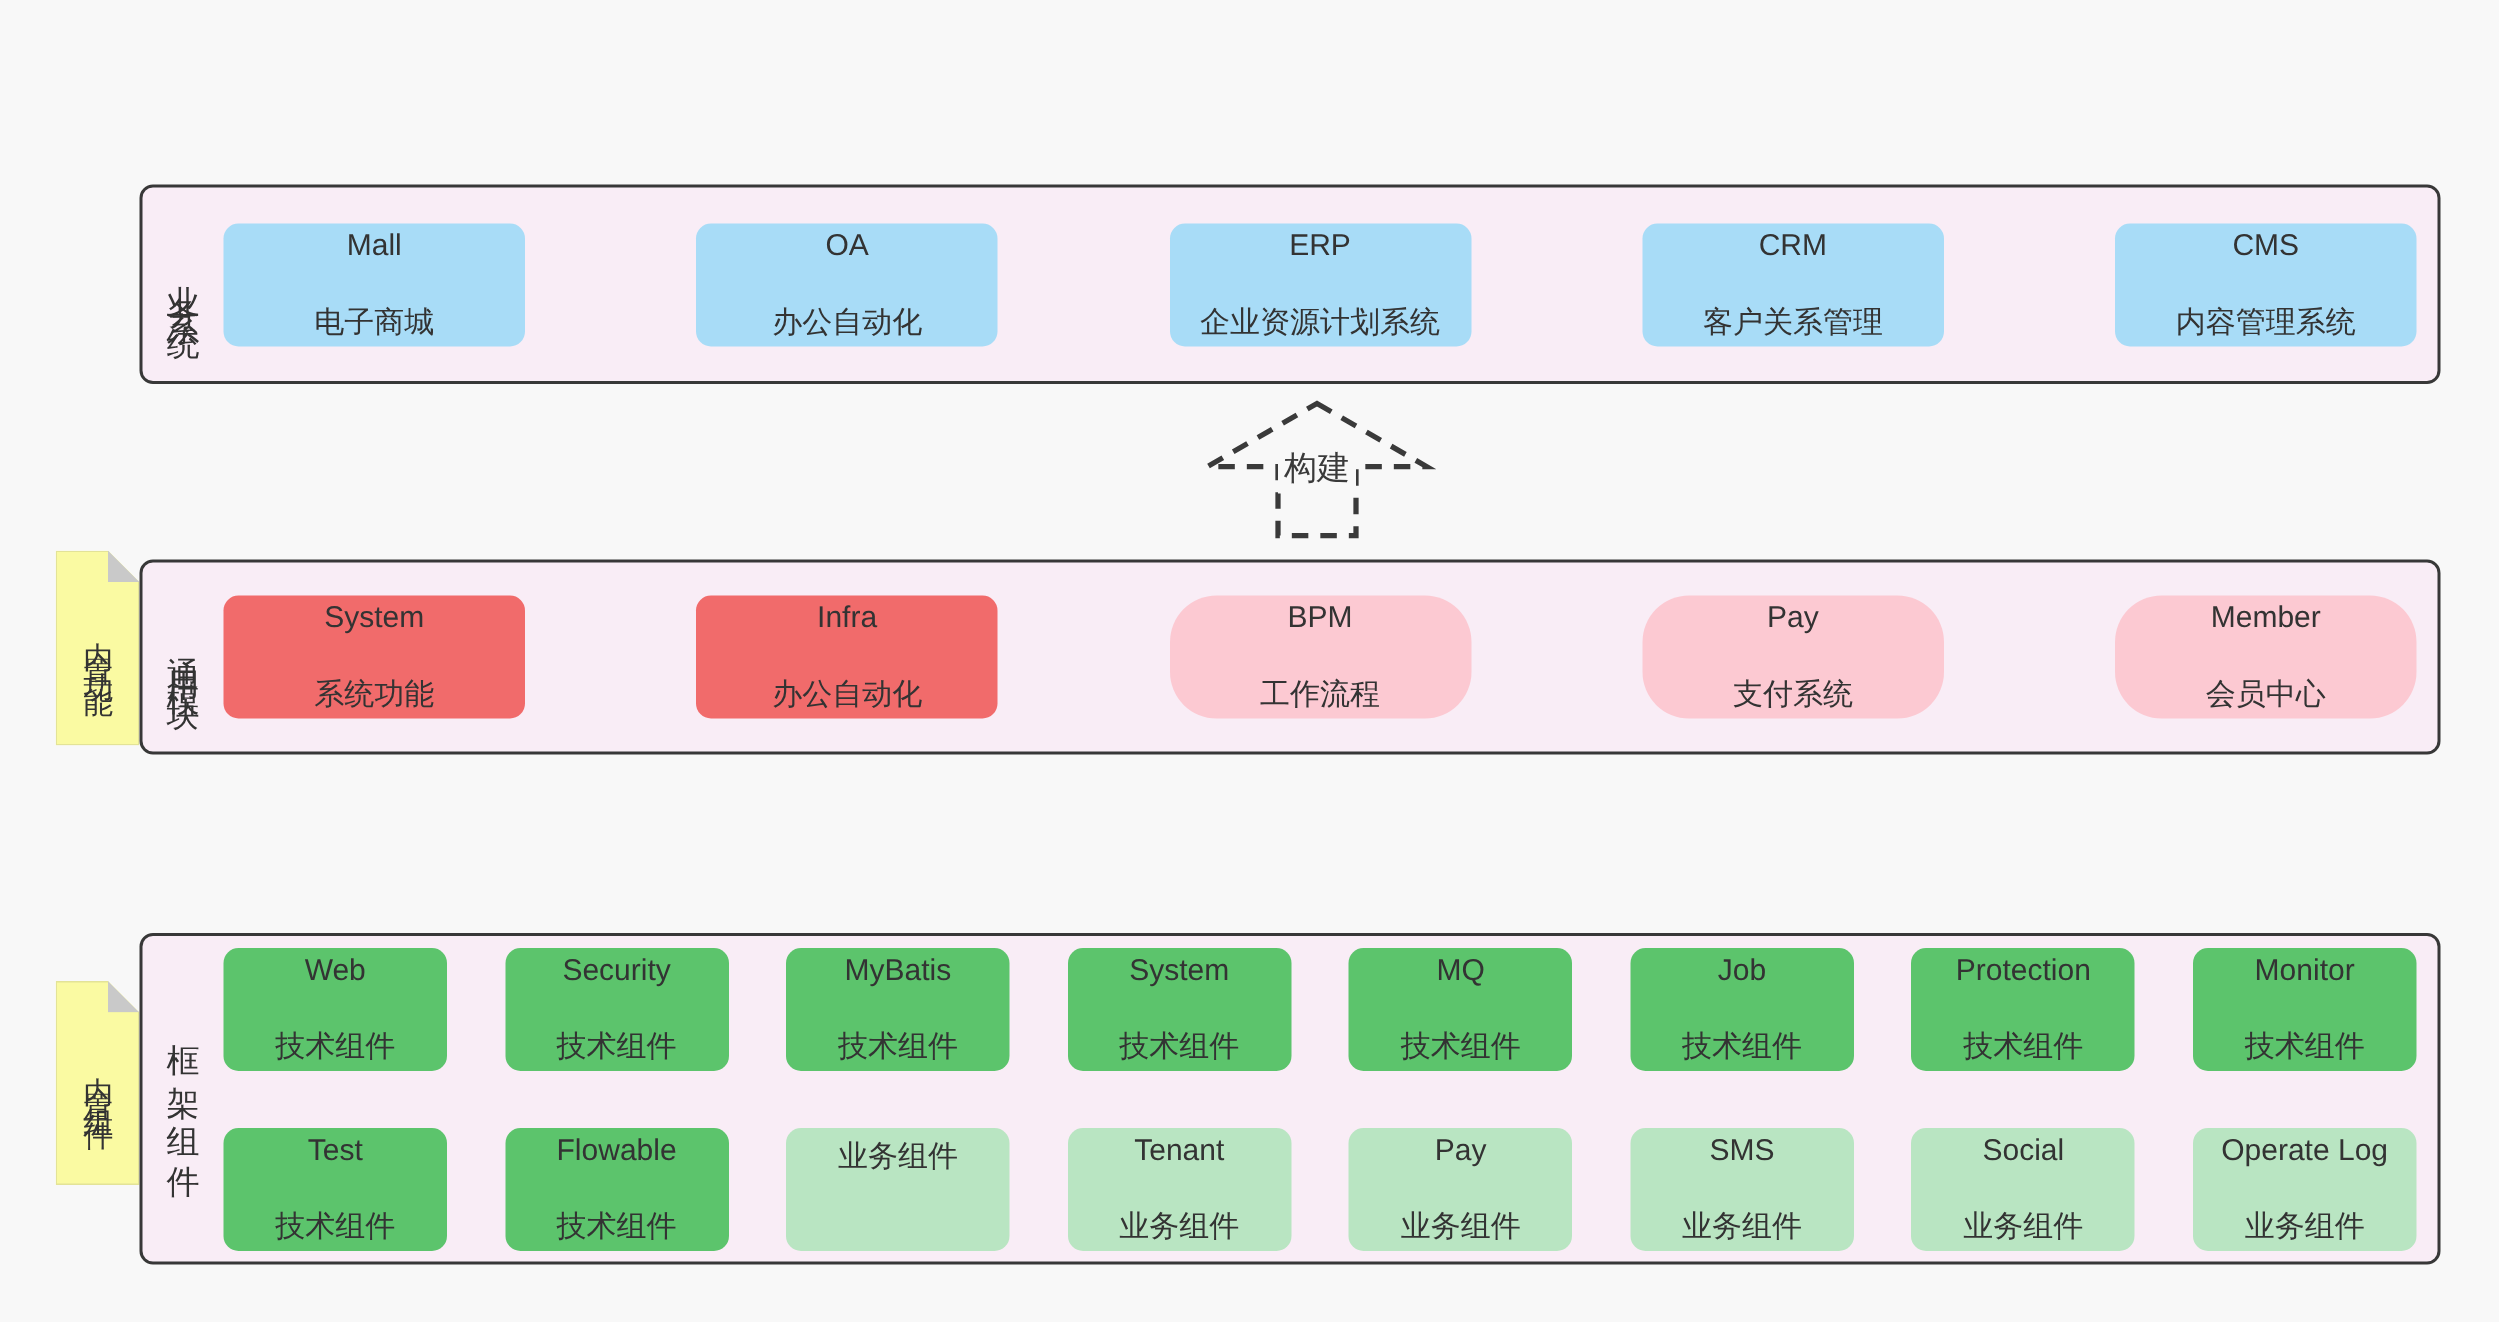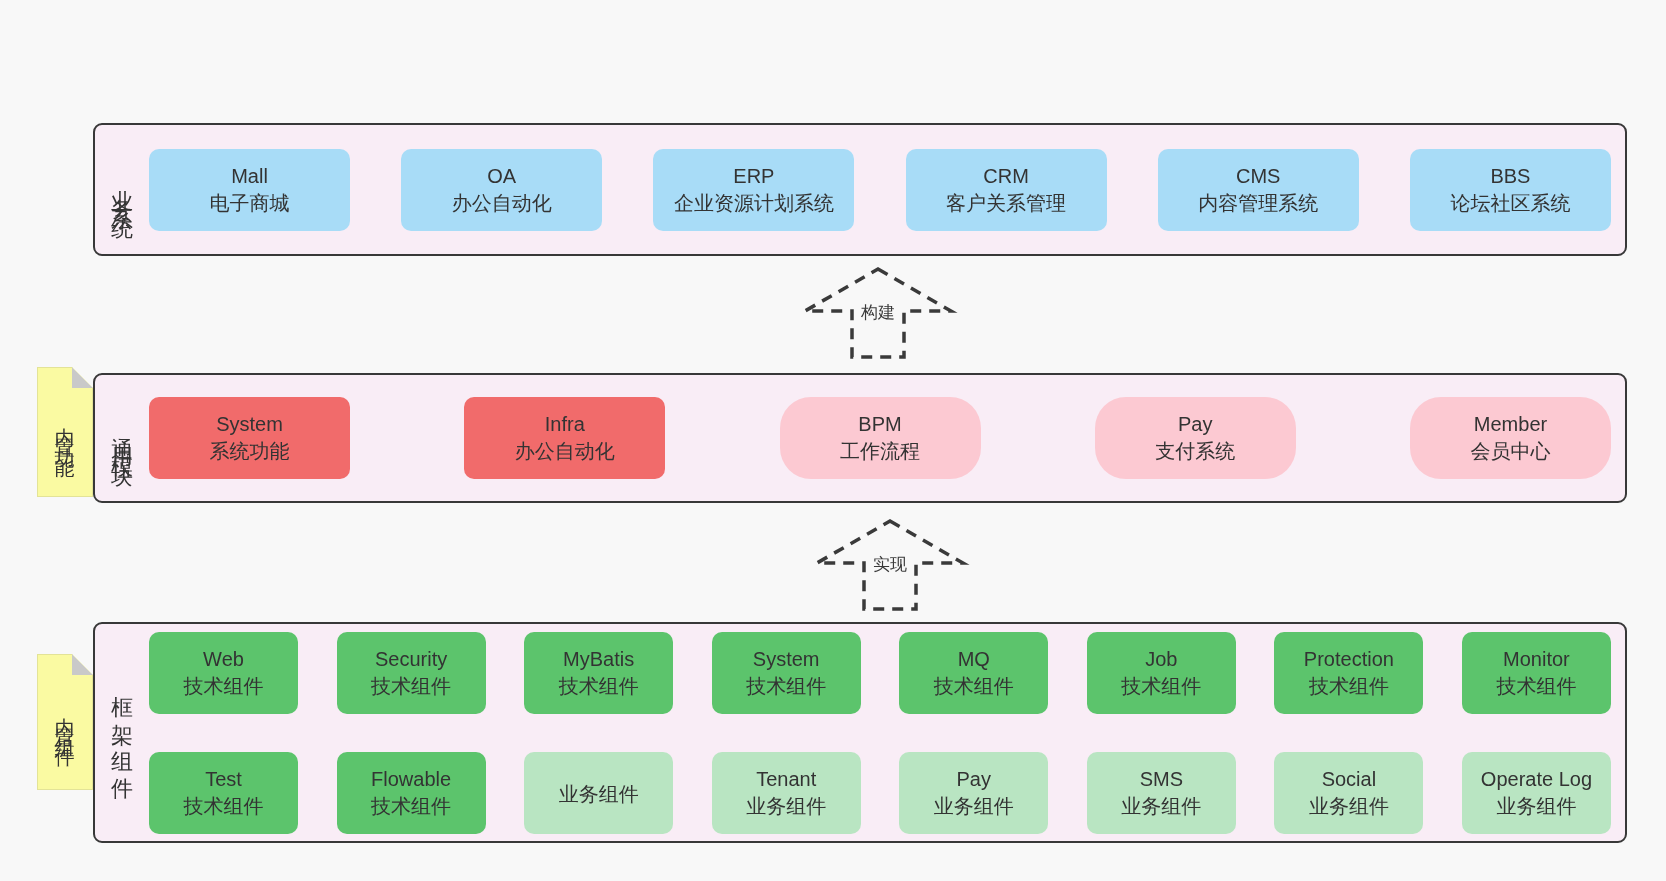--- a/index.html
+++ b/index.html
@@ -17,21 +17,21 @@
   .layer-label-wrap{flex:0 0 54px;display:flex;align-items:center;justify-content:center;}
   .layer-label{writing-mode:vertical-rl;text-orientation:upright;
                font-size:22px;letter-spacing:9px;line-height:1;color:#333;}
   .layer-3 .layer-label{letter-spacing:27px;}
 
   .boxrow{flex:1;display:flex;justify-content:space-between;align-items:center;padding-right:14px;}
   .rows{flex:1;display:flex;flex-direction:column;justify-content:center;gap:23px;padding-right:14px;}
 
   
   .box{box-sizing:border-box;height:82px;border-radius:10px;display:flex;flex-direction:column;
-       align-items:center;justify-content:center;text-align:center;padding:4px 6px;}
+       align-items:center;justify-content:space-between;text-align:center;padding:4px 6px;}
   .layer-1 .box,.layer-2 .box{width:201px;}
   .layer-3 .box{width:149px;}
   .box-name{font-size:20px;line-height:1.15;}
   .box-desc{font-size:20px;line-height:1.15;margin-top:4px;}
   .blue{background:var(--blue);}
   .red{background:var(--red);}
   .pink{background:var(--pink);border-radius:31px;}
   .gdark{background:var(--greenDark);}
   .glight{background:var(--greenLight);}
 
@@ -46,21 +46,21 @@
              clip-path:polygon(0 0,100% 100%,0 100%);}
   .note-label{writing-mode:vertical-rl;text-orientation:upright;font-size:20px;
               letter-spacing:10px;line-height:1;color:#333;}
 
   
   .arrow{position:absolute;width:170px;height:95px;z-index:2;}
   .arrow-1{left:793px;top:266px;}
   .arrow-2{left:805px;top:518px;}
   .arrow svg{position:absolute;inset:0;}
   .arrow-label{position:absolute;left:50%;top:46px;transform:translate(-50%,-50%);
-               background:#f8f8f8;padding:2px 4px;font-size:17px;color:#3a3a3a;}
+               background:#f8f8f8;padding:2px 4px;font-size:22px;color:#3a3a3a;}
 </style>
 </head>
 <body style="background: rgb(248, 248, 248);">
 
 <div class="canvas">
 
   <div class="note note-mid">
     <span class="note-fold"></span>
     <span class="note-label">内置功能</span>
   </div>
@@ -87,24 +87,20 @@
         <span class="box-desc">企业资源计划系统</span>
       </div>
       <div class="box blue">
         <span class="box-name">CRM</span>
         <span class="box-desc">客户关系管理</span>
       </div>
       <div class="box blue">
         <span class="box-name">CMS</span>
         <span class="box-desc">内容管理系统</span>
       </div>
-      <div class="box blue">
-        <span class="box-name">BBS</span>
-        <span class="box-desc">论坛社区系统</span>
-      </div>
     </div>
   </section>
 
   <div class="arrow arrow-1">
     <svg viewBox="0 0 170 95">
       <polygon points="85,3 158,45 111,45 111,91 59,91 59,45 12,45" fill="none" stroke="#3a3a3a" stroke-width="3.5" stroke-dasharray="11 8"></polygon>
     </svg>
     <span class="arrow-label">构建</span>
   </div>
 
@@ -129,26 +125,20 @@
         <span class="box-name">Pay</span>
         <span class="box-desc">支付系统</span>
       </div>
       <div class="box pink">
         <span class="box-name">Member</span>
         <span class="box-desc">会员中心</span>
       </div>
     </div>
   </section>
 
-  <div class="arrow arrow-2">
-    <svg viewBox="0 0 170 95">
-      <polygon points="85,3 158,45 111,45 111,91 59,91 59,45 12,45" fill="none" stroke="#3a3a3a" stroke-width="3.5" stroke-dasharray="11 8"></polygon>
-    </svg>
-    <span class="arrow-label">实现</span>
-  </div>
 
   <section class="layer layer-3">
     <div class="layer-label-wrap">
       <span class="layer-label">框架组件</span>
     </div>
     <div class="rows">
       <div class="boxrow" style="padding-right:0;">
         <div class="box gdark">
           <span class="box-name">Web</span>
           <span class="box-desc">技术组件</span>

